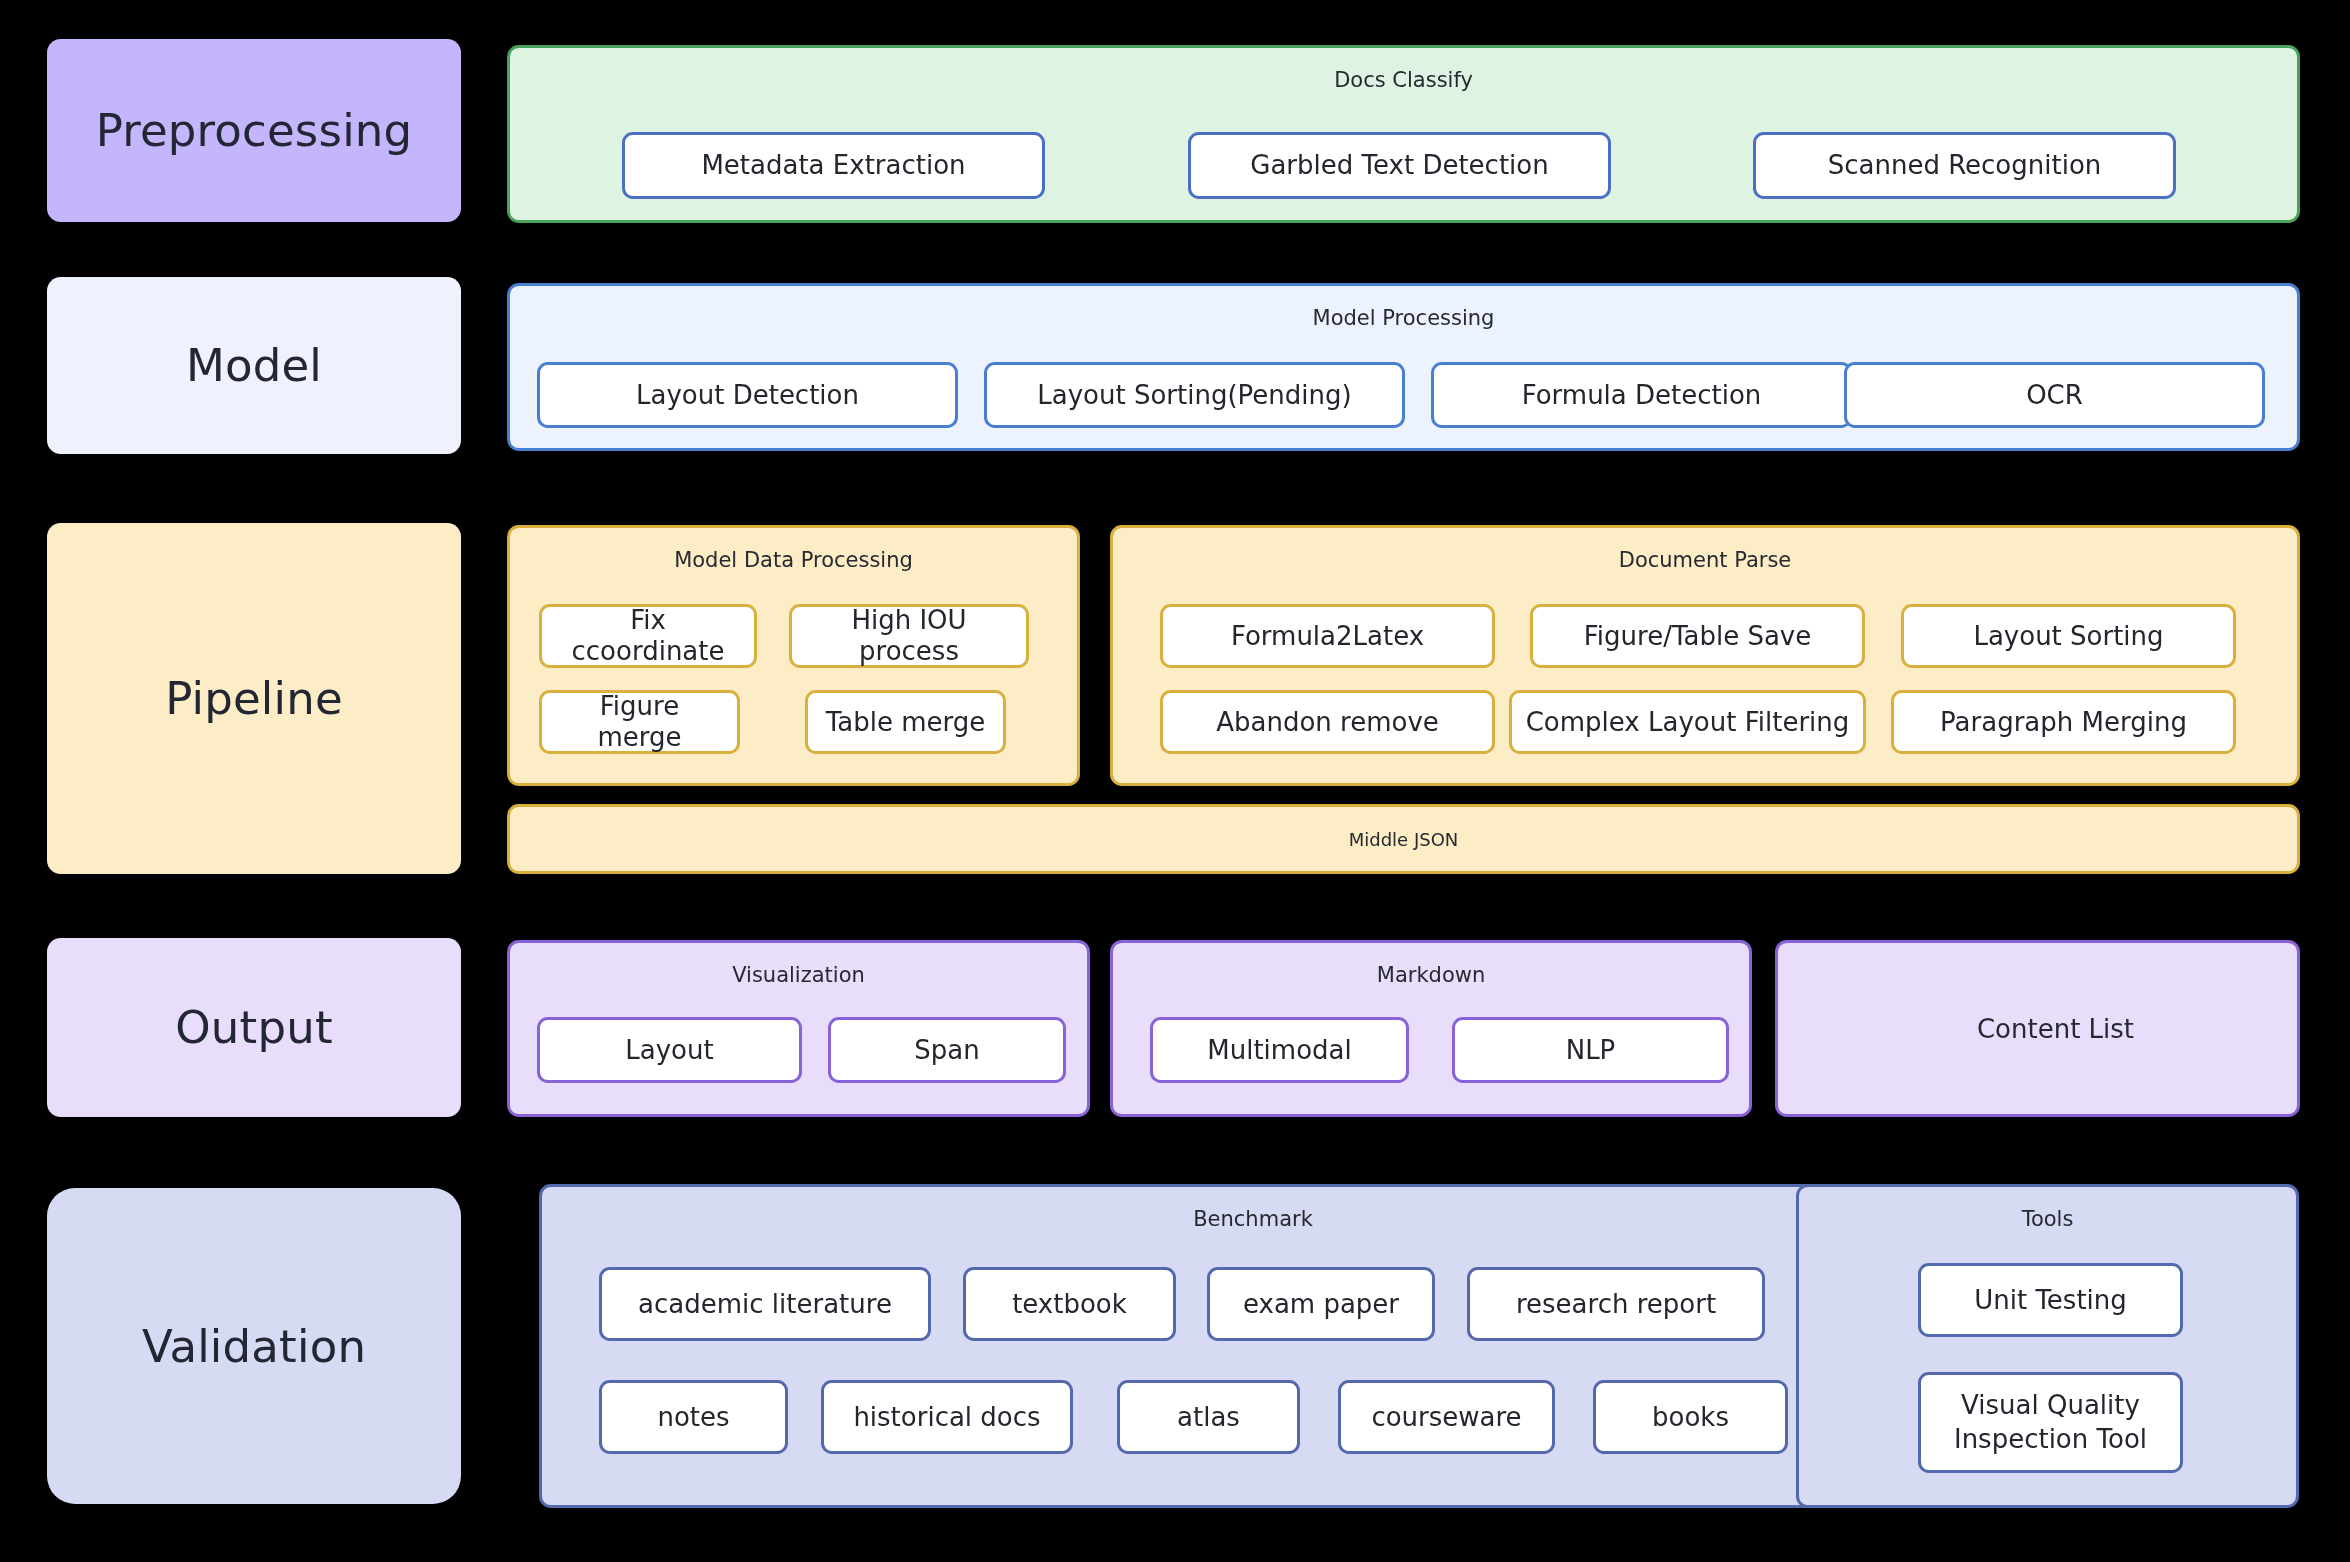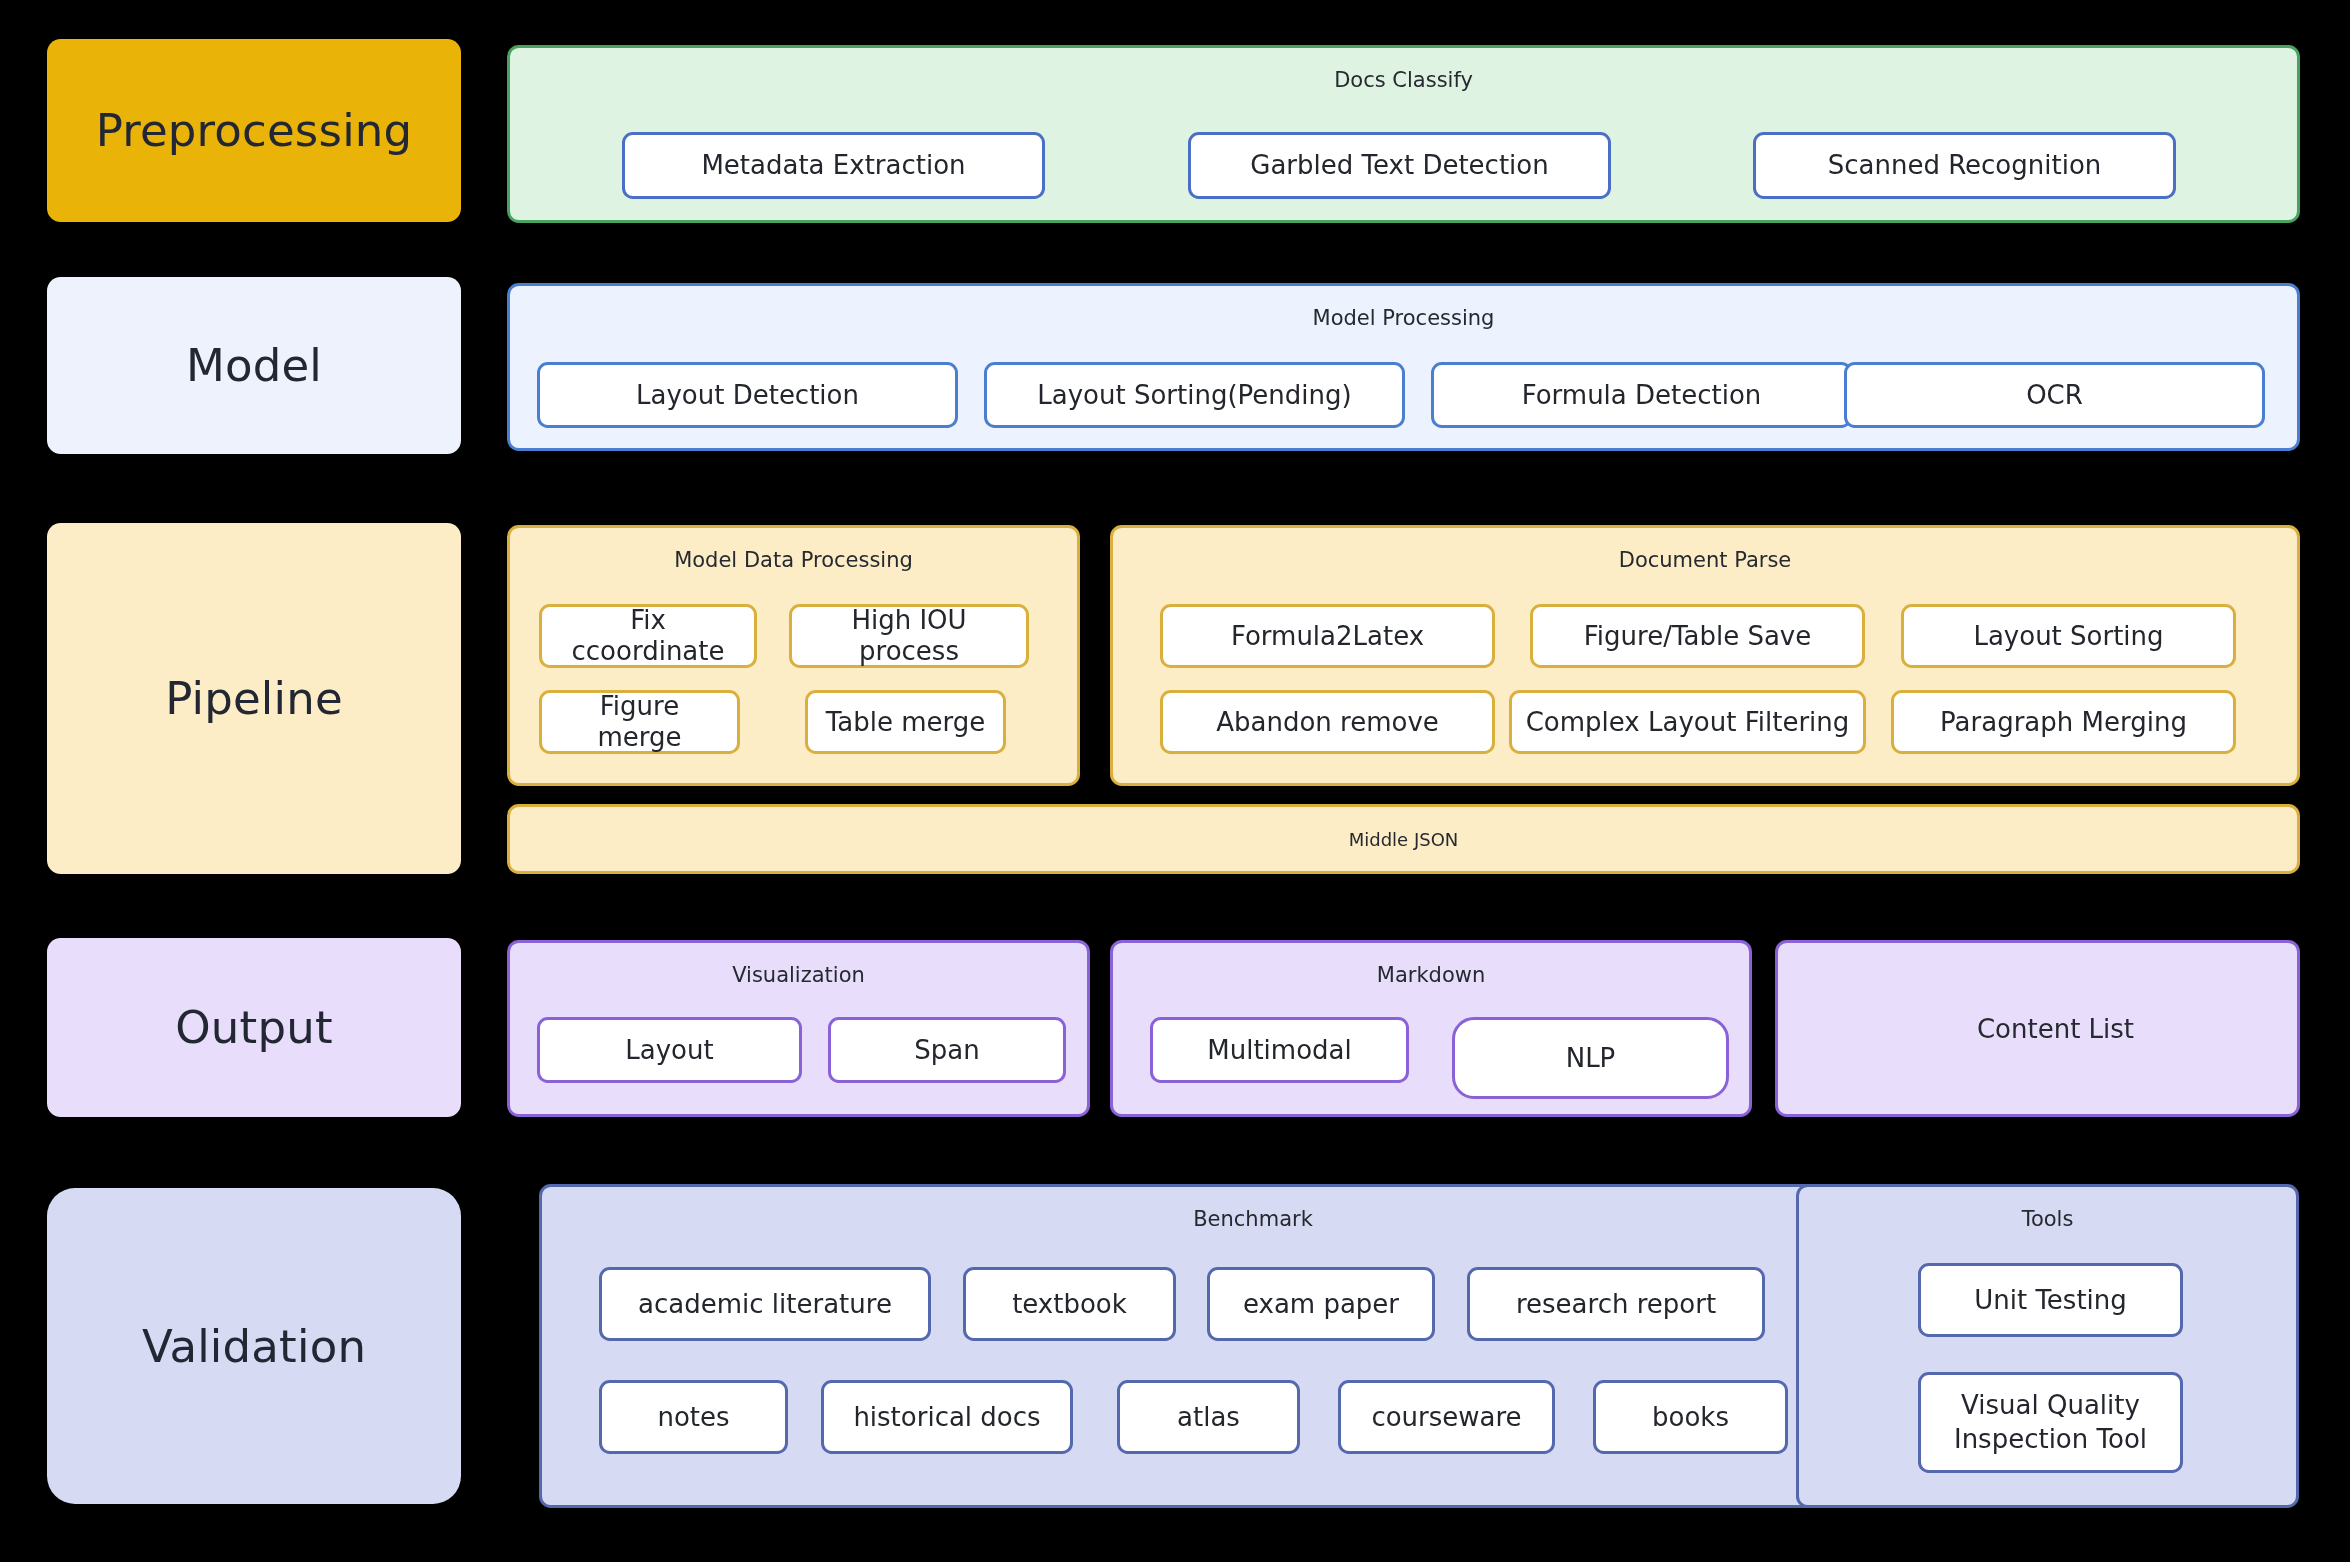--- a/index.html
+++ b/index.html
@@ -64,21 +64,21 @@
     color: #23262c;
     font-size: 26px;
     line-height: 1.18;
     padding: 0 13px;
   }
   .chip.two-line { line-height: 1.3; }
 
   
   .theme-green  { background: #dff3e2; border-color: #4aa25f; }
   .theme-green-chip { border-color: #4a6fc4; }
-  .stage-green  { background: #eab308; }
+  .stage-green  { background: #c4b5fd; }
 
   .theme-blue   { background: #edf3fe; border-color: #4a7ed0; }
   .theme-blue-chip { border-color: #4a7ed0; }
   .stage-blue   { background: #edf2fd; }
 
   .theme-amber  { background: #fcedc6; border-color: #d9b03e; }
   .theme-amber-chip { border-color: #d9b03e; }
   .stage-amber  { background: #fcedc7; }
 
   .theme-purple { background: #e8ddfb; border-color: #8862d6; }
@@ -210,21 +210,21 @@
       <span>Span</span>
     </div>
   </div>
 
   <div class="group theme-purple" style="left:1110px; top:940px; width:642px; height:177px;">
     <div class="group-title" style="top:21.5px;">Markdown</div>
 
     <div class="chip theme-purple-chip" style="left:37px; top:74px; width:259px; height:66px;">
       <span>Multimodal</span>
     </div>
-    <div class="chip theme-purple-chip" style="left:339px; top:74px; width:277px; height:82px;border-radius:22px;">
+    <div class="chip theme-purple-chip" style="left:339px; top:74px; width:277px; height:66px;">
       <span>NLP</span>
     </div>
   </div>
 
   <div class="group theme-purple" style="left:1775px; top:940px; width:525px; height:177px; display:flex; align-items:center; justify-content:center;padding-left:36px;">
     <span style="font-size:26px; color:#26292f;">Content List</span>
   </div>
 
   <div class="stage-card stage-indigo" style="left:47px; top:1188px; width:414px; height:316px;border-radius:28px;">
     <span>Validation</span>

